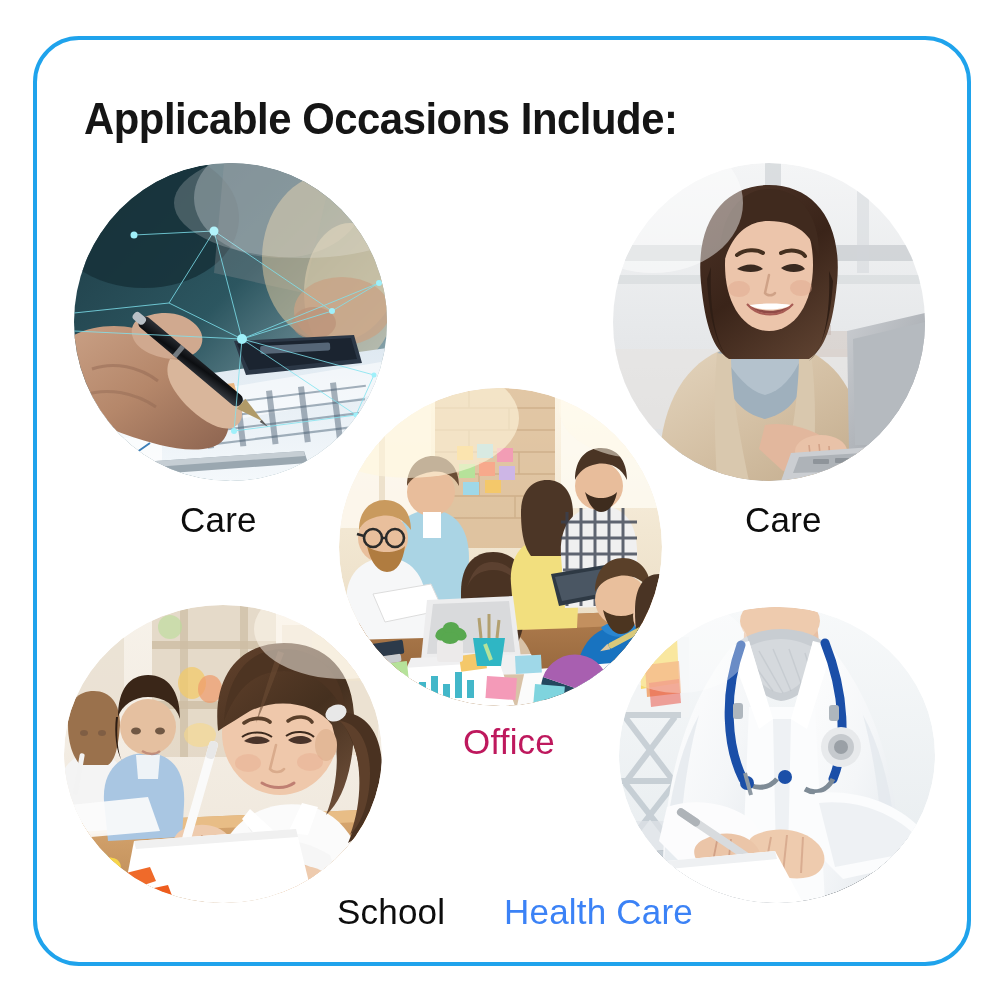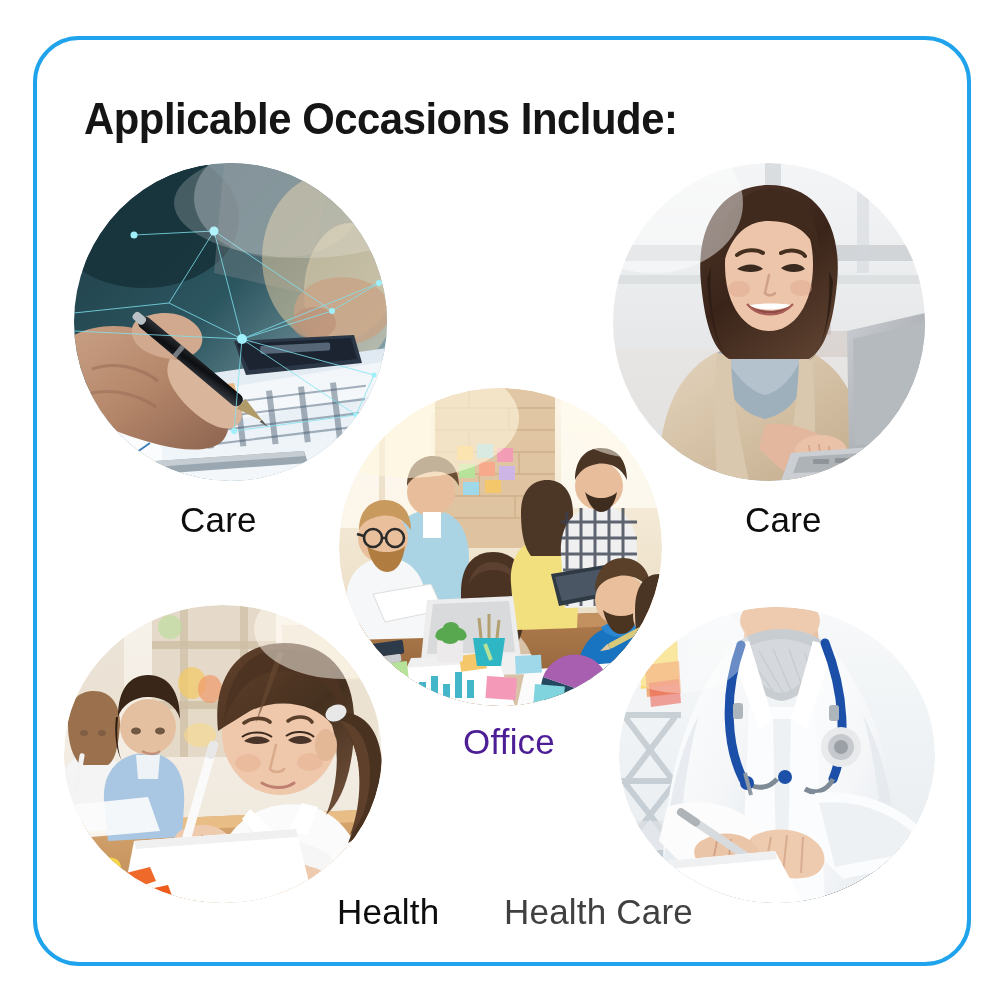--- a/index.html
+++ b/index.html
@@ -479,21 +479,21 @@
         <path d="M146 256 L152 272" stroke="#b6e29a" stroke-width="4"></path>
 
         <rect x="18" y="258" width="46" height="14" rx="2" fill="#2c3a4a" transform="rotate(-8 18 258)"></rect>
         <rect x="16" y="272" width="46" height="8" rx="2" fill="#c9ccd0" transform="rotate(-8 16 272)"></rect>
 
         <ellipse cx="70" cy="30" rx="110" ry="60" fill="#fff6dd" opacity="0.6"></ellipse>
         <ellipse cx="300" cy="20" rx="80" ry="50" fill="#fffaea" opacity="0.5"></ellipse>
       </g>
     </svg>
   </div>
-  <div class="caption" id="cap-office" style="color: #4c1d95;">Office</div>
+  <div class="caption" id="cap-office" style="color: #be185d;">Office</div>
 
   <div class="photo" id="photo-school">
     <svg viewBox="0 0 318 298" preserveAspectRatio="xMidYMid slice">
       <defs>
         <clipPath id="clipSchool">
             <ellipse cx="159" cy="149" rx="159" ry="149"></ellipse>
           </clipPath>
         <linearGradient id="bgSchool" x1="0" y1="0" x2="0" y2="1">
           <stop offset="0" stop-color="#f7f2ea"></stop>
           <stop offset="1" stop-color="#eee6da"></stop>
@@ -608,21 +608,21 @@
         <path d="M30 250 C34 246 42 246 44 252 C46 258 40 262 34 260 Z" fill="#bce98c"></path>
         <path d="M34 262 C34 254 44 250 52 254 C60 258 58 272 48 274 C40 276 34 270 34 262 Z" fill="#f6d54a"></path>
         <ellipse cx="46" cy="264" rx="5" ry="5" fill="#f7f3e6"></ellipse>
         <path d="M62 268 L86 262 L92 276 L74 282 L68 296 L54 292 Z" fill="#ef6a2a"></path>
         <path d="M76 286 L104 280 L110 296 L82 298 Z" fill="#ee5d1e"></path>
 
         <ellipse cx="280" cy="24" rx="90" ry="50" fill="#fffaf0" opacity="0.5"></ellipse>
       </g>
     </svg>
   </div>
-  <div class="caption" id="cap-school" style="color: rgb(13, 13, 13);">Health</div>
+  <div class="caption" id="cap-school" style="color: rgb(13, 13, 13);">School</div>
 
   <div class="photo" id="photo-health">
     <svg viewBox="0 0 316 296" preserveAspectRatio="xMidYMid slice">
       <defs>
         <clipPath id="clipHealth">
             <ellipse cx="158" cy="148" rx="158" ry="148"></ellipse>
           </clipPath>
         <linearGradient id="coatHealth" x1="0" y1="0" x2="1" y2="1">
           <stop offset="0" stop-color="#ffffff"></stop>
           <stop offset="0.55" stop-color="#f4f6f8"></stop>
@@ -728,15 +728,15 @@
           <path d="M144 230 L162 234 L144 238 Z" fill="#8e949a"></path>
         </g>
 
         <path d="M26 256 L156 244 L184 296 L10 296 Z" fill="#ffffff"></path>
         <path d="M26 256 L156 244 L158 252 L28 264 Z" fill="#eef0f2"></path>
 
         <ellipse cx="60" cy="40" rx="70" ry="46" fill="#ffffff" opacity="0.35"></ellipse>
       </g>
     </svg>
   </div>
-  <div class="caption" id="cap-health" style="color: #404040;">Health Care</div>
+  <div class="caption" id="cap-health" style="color: #3b82f6;">Health Care</div>
 
 </div>
 
 </body></html>

